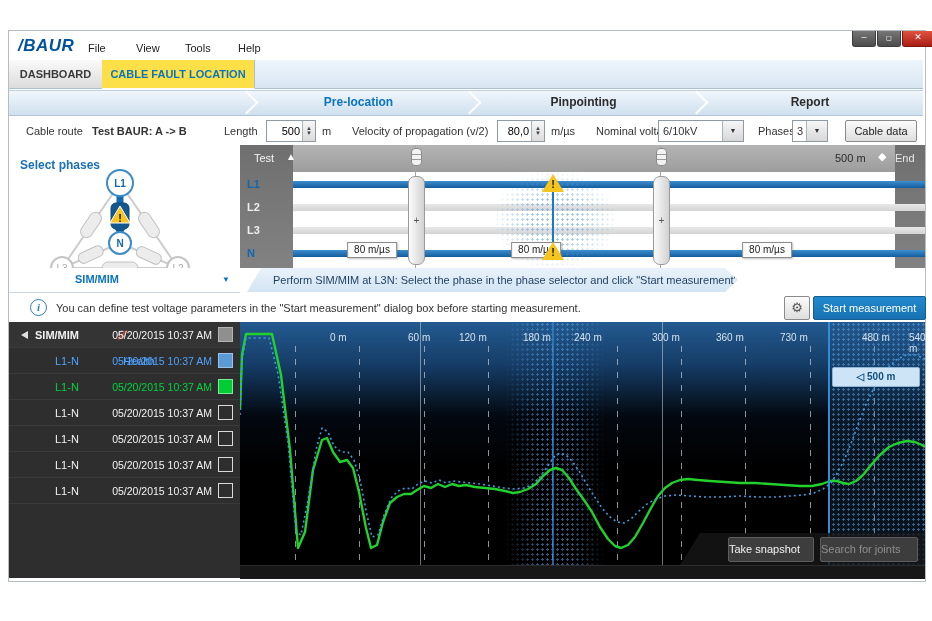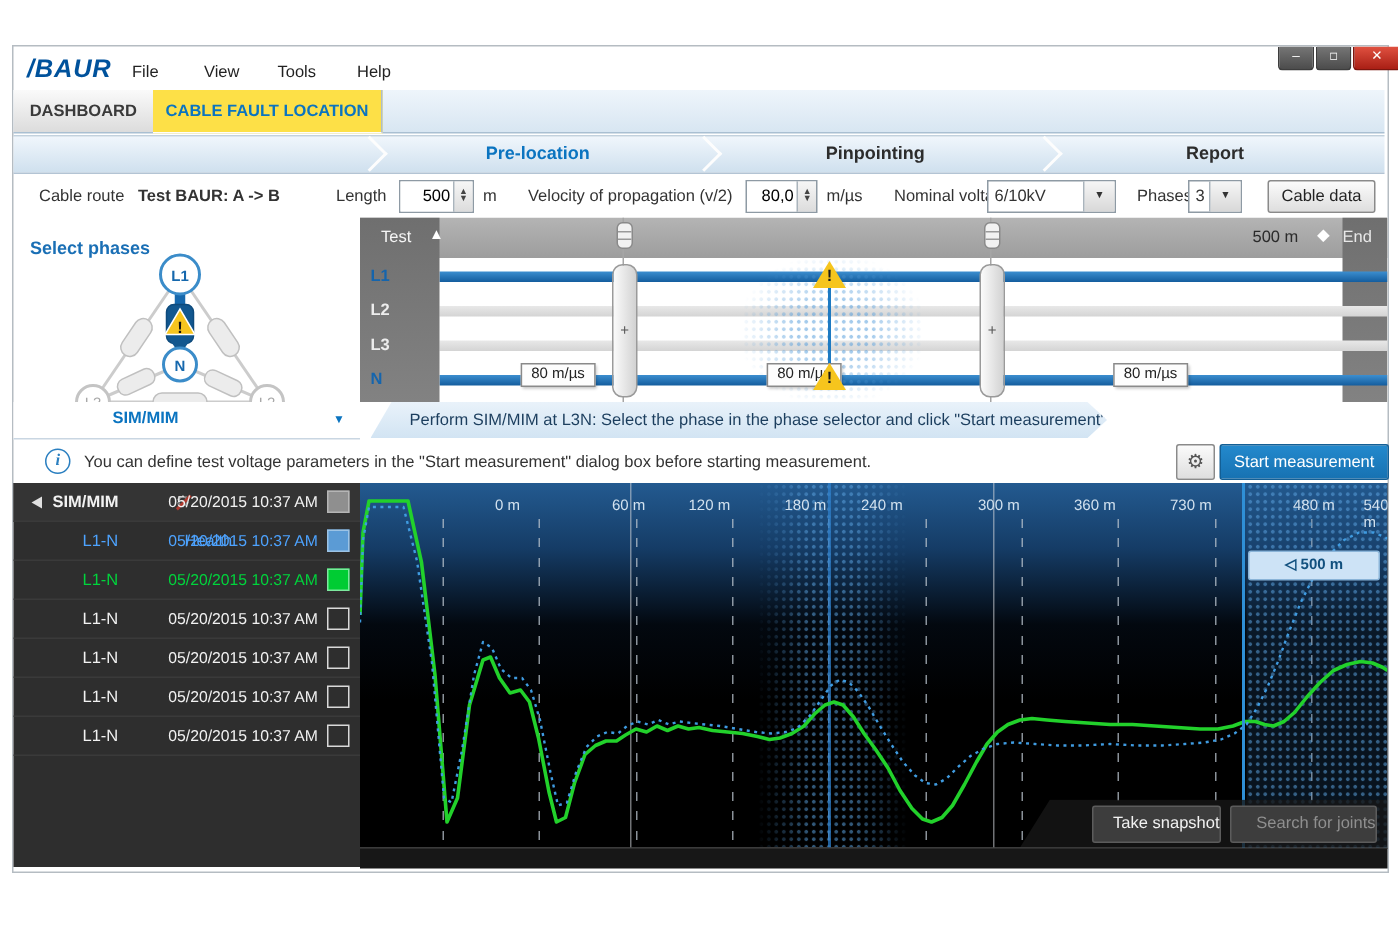--- a/index.html
+++ b/index.html
@@ -39,21 +39,21 @@
   
   #mpanel{position:absolute;left:9px;top:322px;width:231px;height:256px;background:#2e2e2e;}
   .mrow{position:relative;height:25px;border-bottom:1px solid #3a3a3a;display:flex;align-items:center;}
   .mrow .date{position:absolute;right:28px;font-size:10.5px;}
   .cbx{position:absolute;right:7px;width:13px;height:13px;border:1px solid #d9d9d9;}
   
   #chart{position:absolute;left:240px;top:322px;width:685px;height:243px;background:#000;overflow:hidden;}
   .tick-lbl{position:absolute;top:10px;font-size:10px;color:#d3e2ef;z-index:3;padding-left:32px;}
   .grid{position:absolute;top:24px;height:219px;width:1px;background:repeating-linear-gradient(180deg,rgba(185,195,205,.75) 0 6px,transparent 6px 13px);z-index:2;}
   .solidline{position:absolute;top:0;height:243px;width:1px;background:rgba(205,210,215,.55);z-index:2;}
-  .cbtn{position:absolute;height:23px;background:#3d3d3d;border:1px solid #5c5c5c;border-radius:2px;text-align:right;line-height:23px;font-size:11px;z-index:8;}
+  .cbtn{position:absolute;height:23px;background:#3d3d3d;border:1px solid #5c5c5c;border-radius:2px;text-align:left;line-height:23px;font-size:11px;z-index:8;}
   #bstrip{position:absolute;left:240px;top:565px;width:685px;height:13px;background:#171717;border-top:1px solid #2c2c2c;color:#9a9a9a;}
 </style>
 </head>
 <body>
 
 <div id="app">
   <div id="win-border"></div>
 
   <div class="abs" style="left:18px;top:36px;font-size:17px;font-weight:bold;font-style:italic;color:#00529c;letter-spacing:.5px;">/BAUR</div>
   <span class="menu-item" style="left:88px;">File</span>

